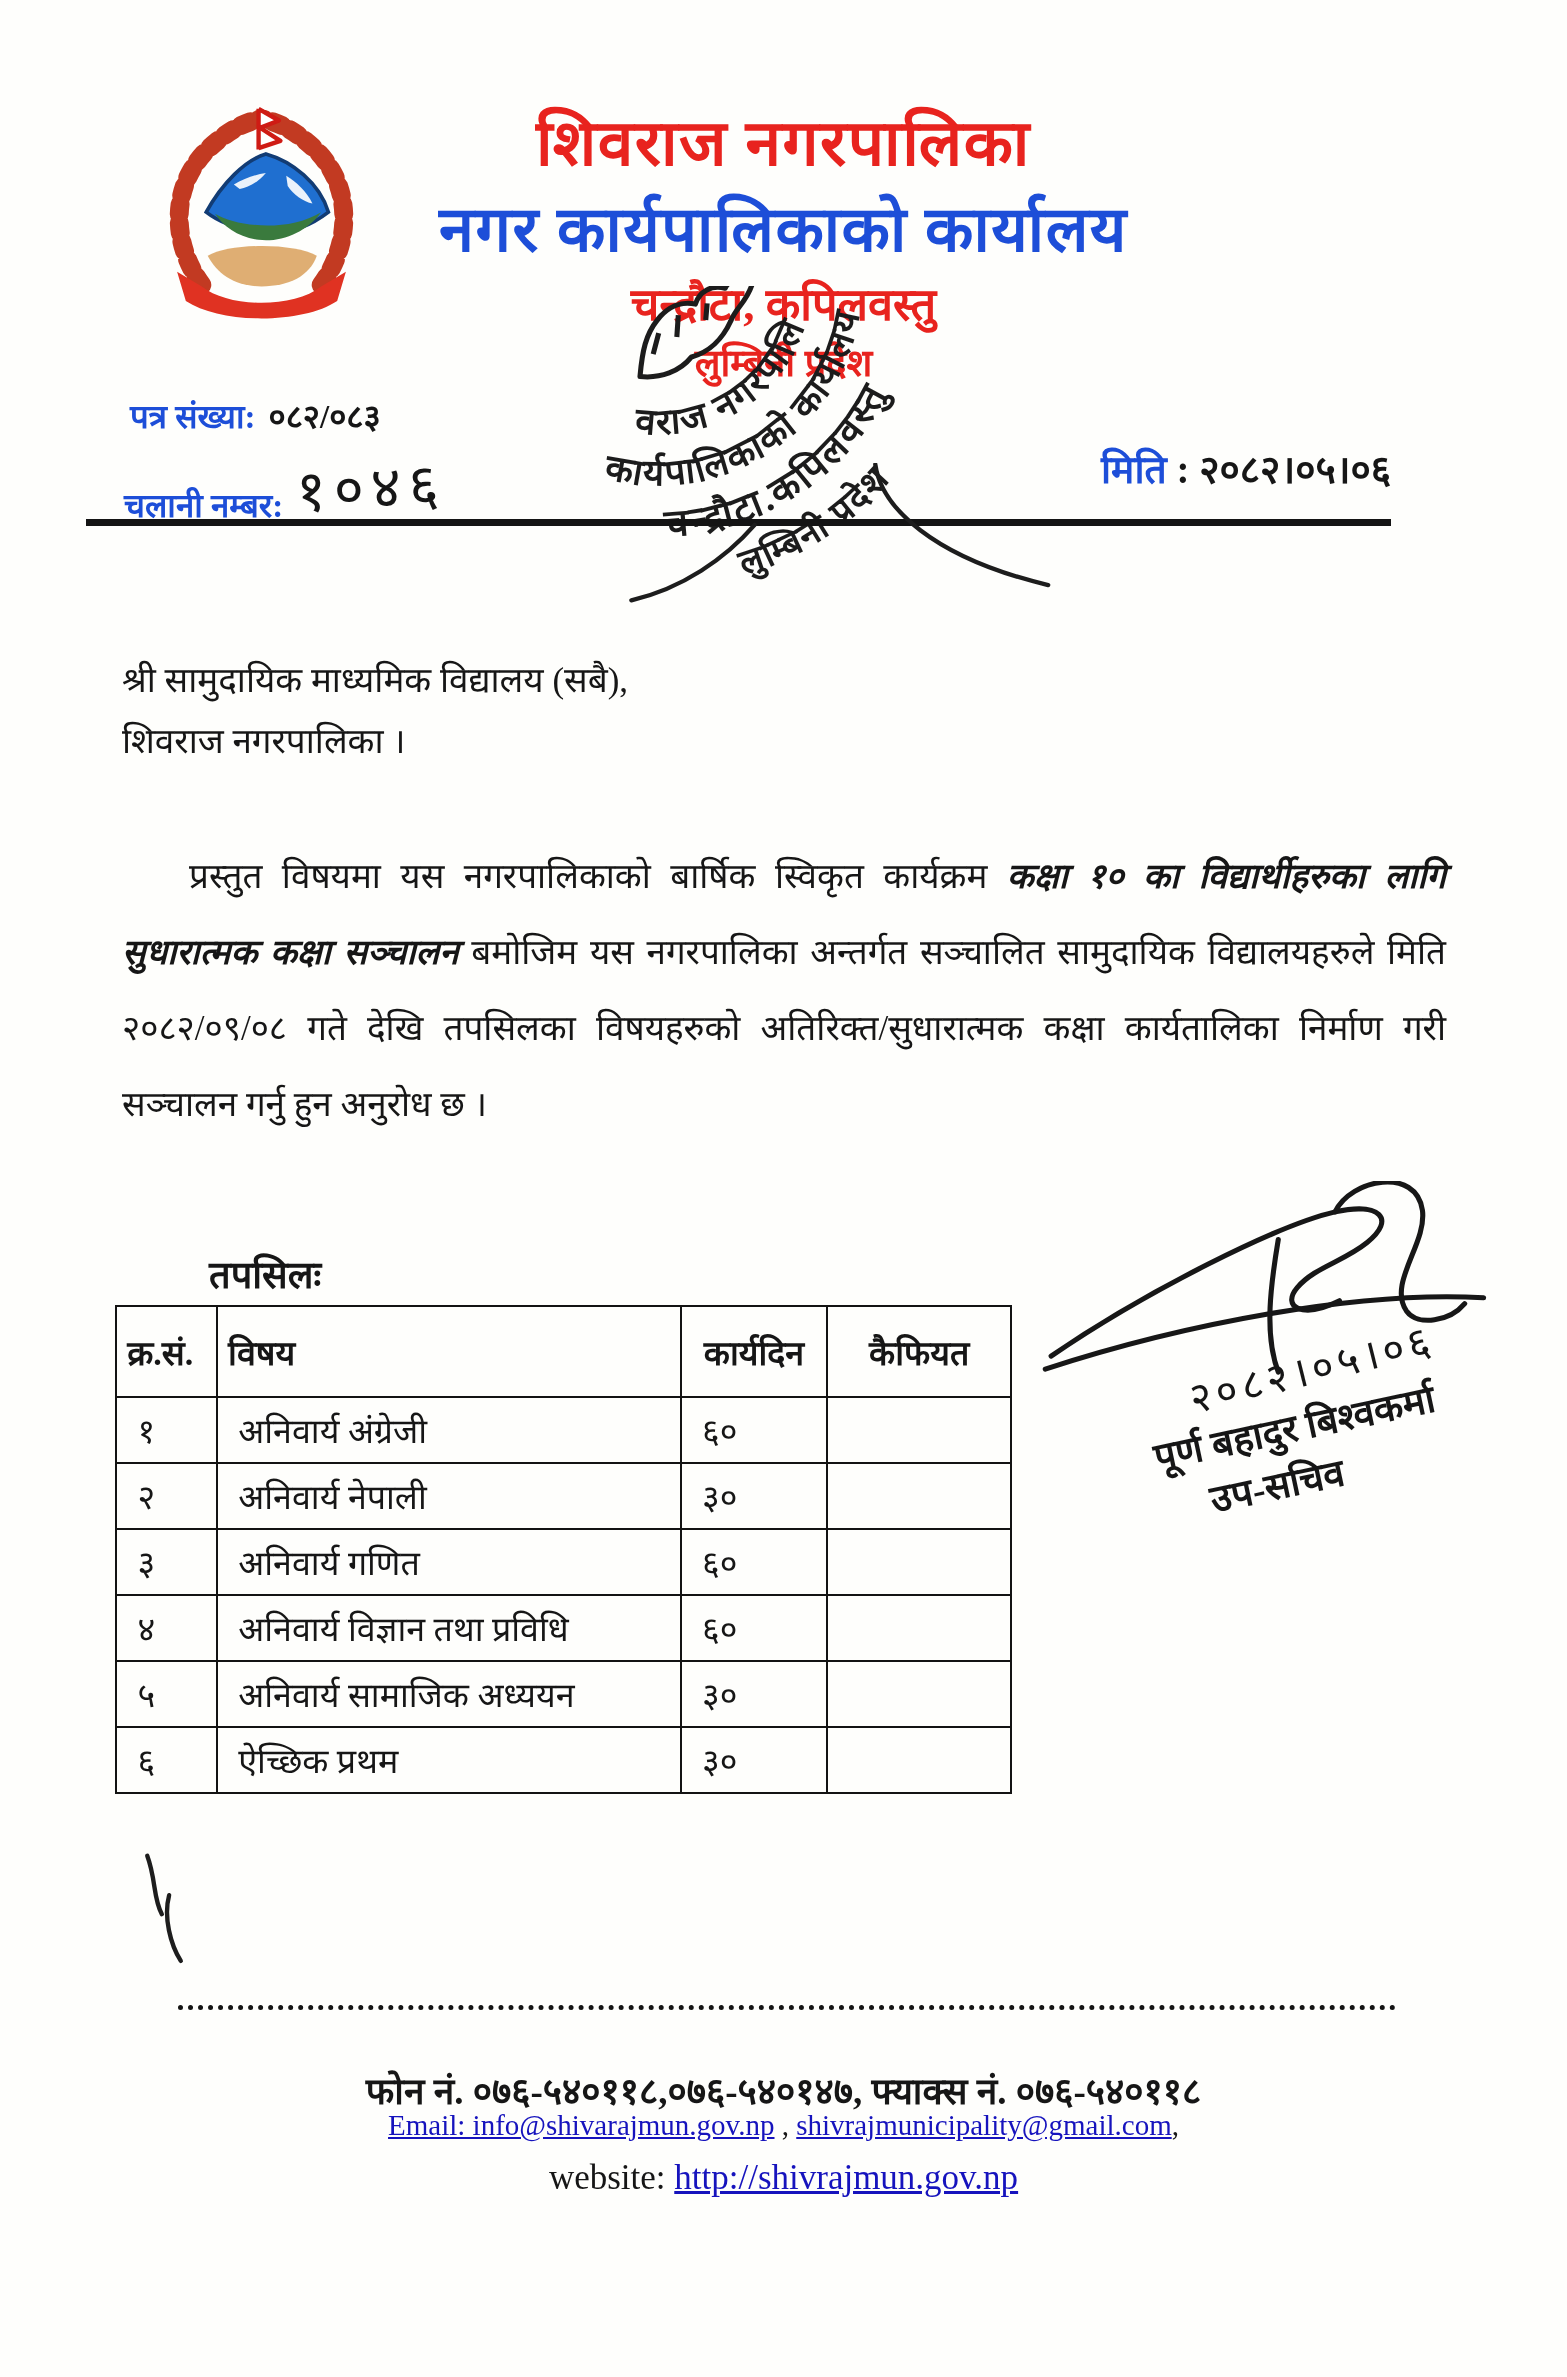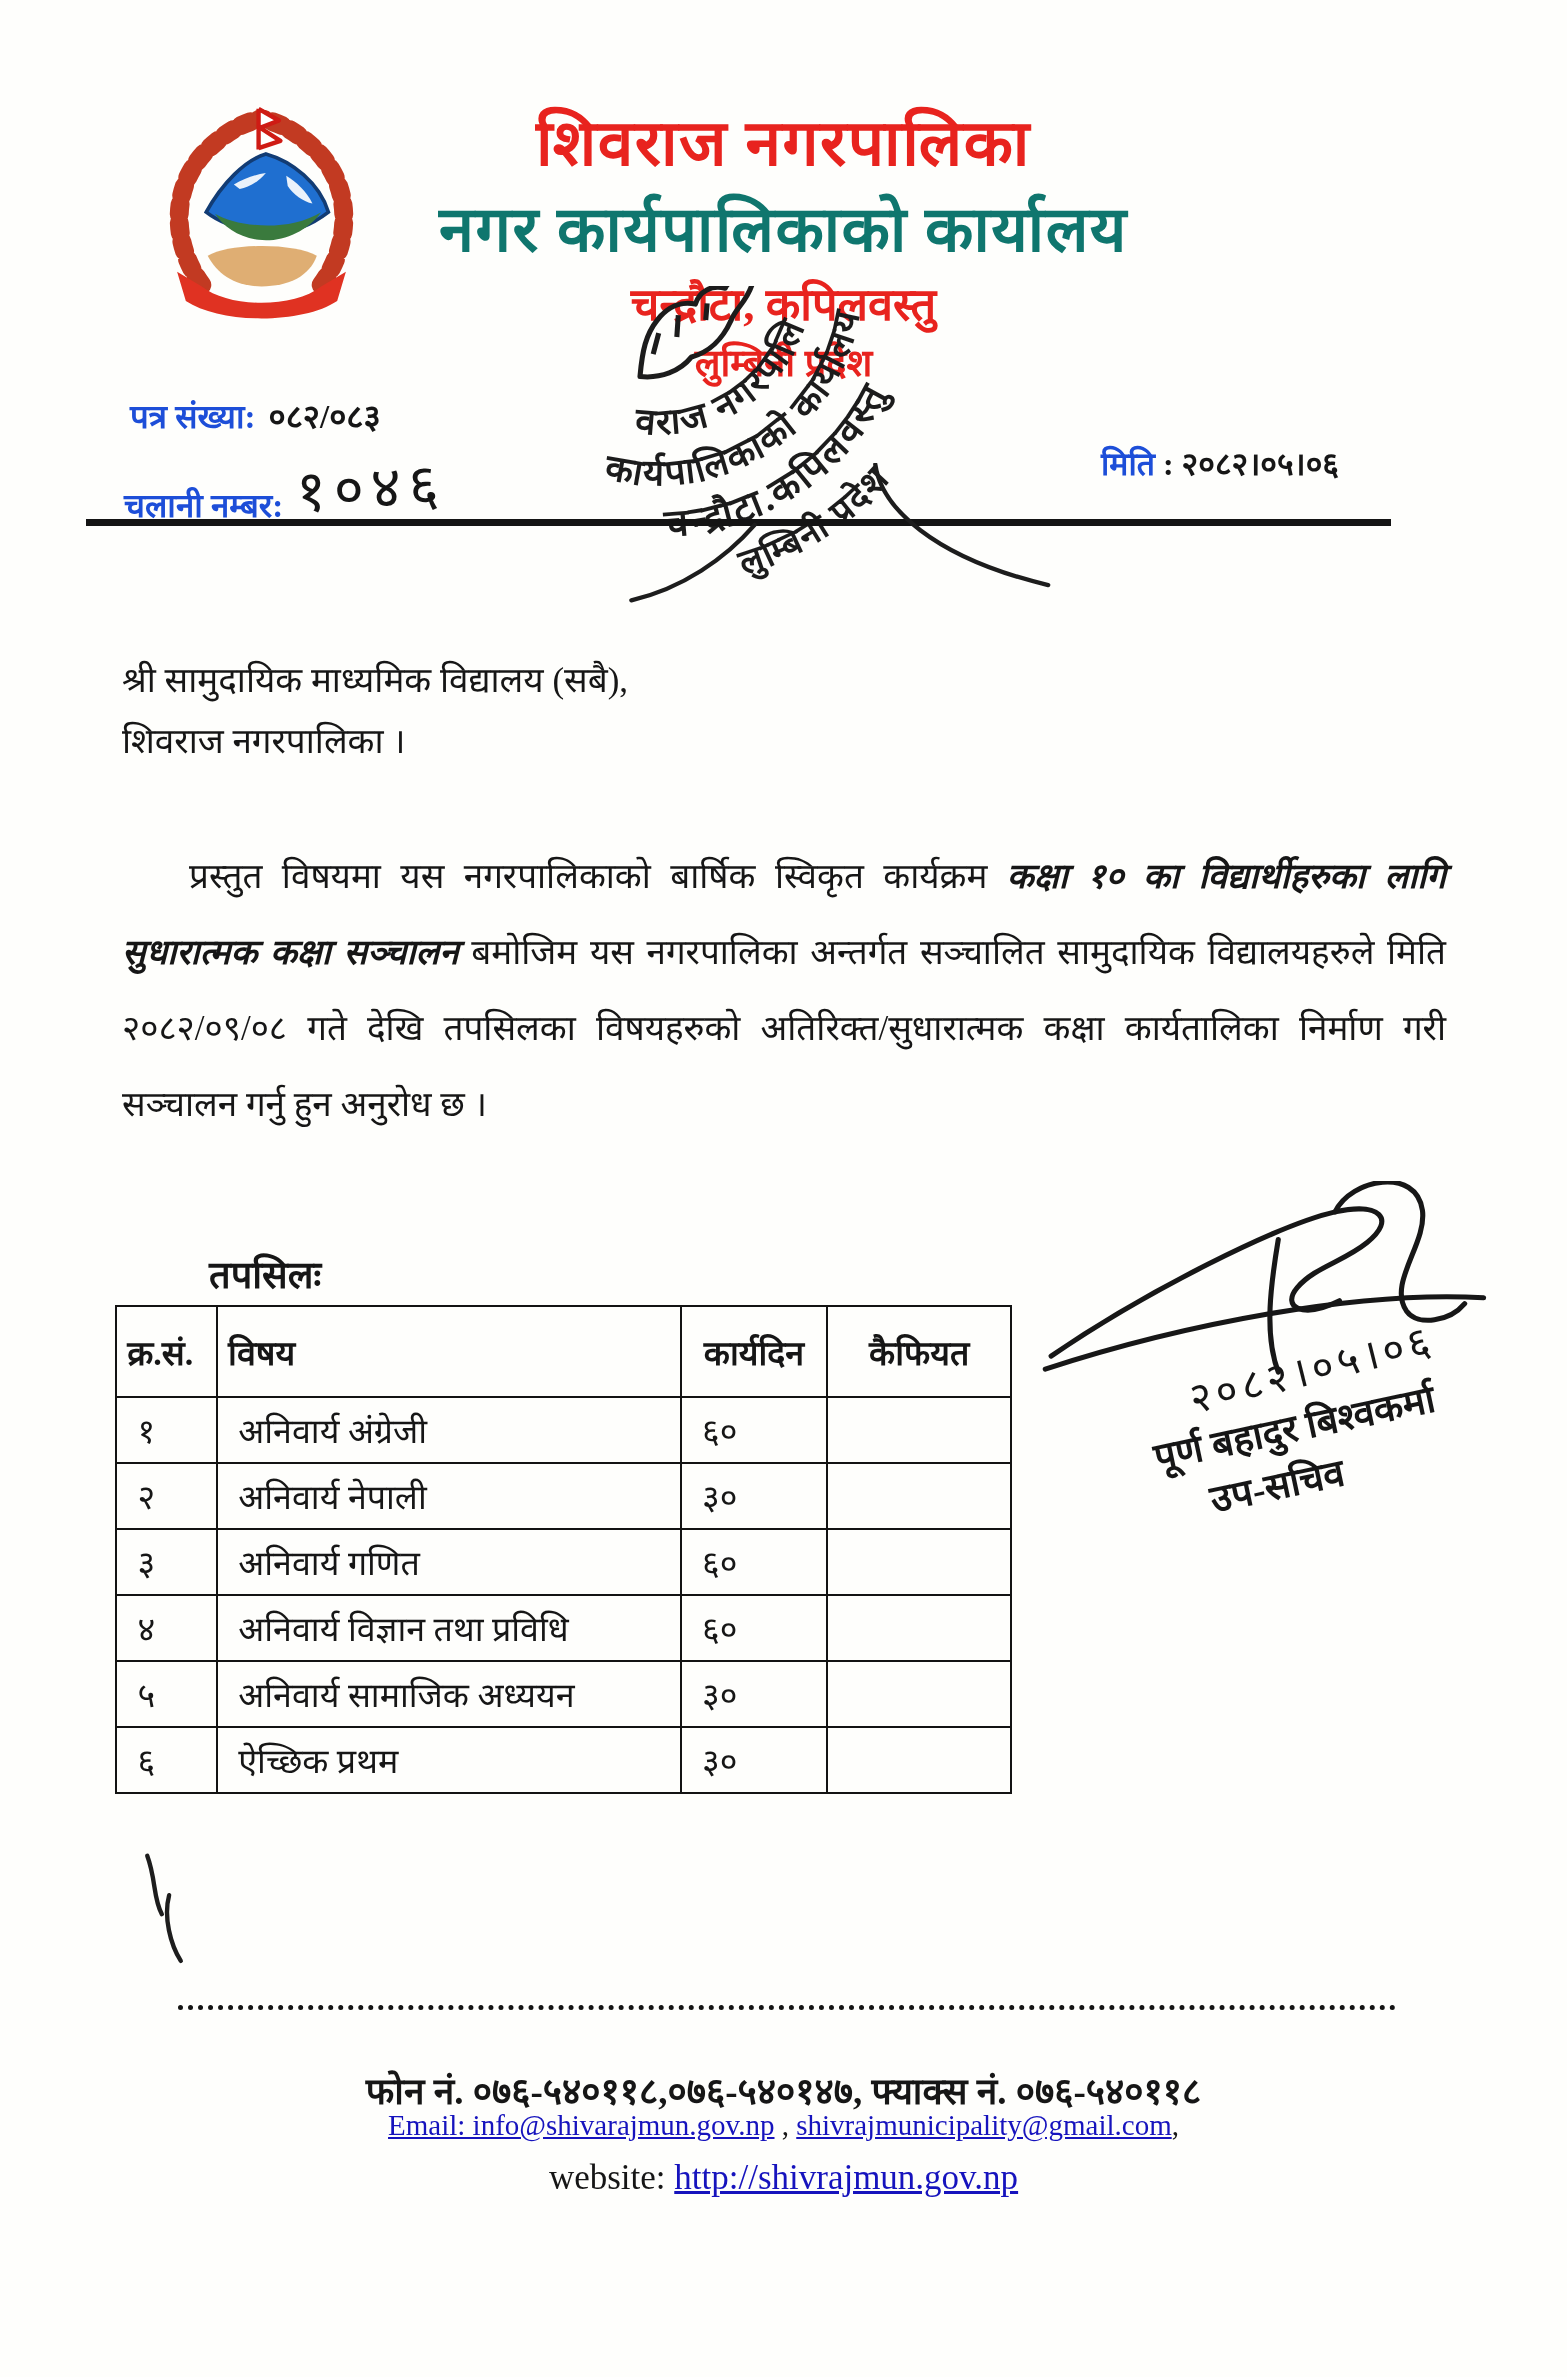--- a/index.html
+++ b/index.html
@@ -9,35 +9,35 @@
     background:#fefefc; overflow:hidden;
     font-family:"Liberation Serif","DejaVu Serif",serif;
     color:#161616;
     text-decoration:underline;
   }
   .abs { position:absolute; }
   .center { left:0; right:0; text-align:center; }
 
   
   .org1 { top:97px; font-size:64px; font-weight:bold; color:#e8231e; letter-spacing:1.5px; }
-  .org2 { top:184px; font-size:63px; font-weight:bold; color:#0f766e; letter-spacing:1.5px; }
+  .org2 { top:184px; font-size:63px; font-weight:bold; color:#1d4ed8; letter-spacing:1.5px; }
   .org3 { top:272px; font-size:45px; font-weight:bold; color:#e8231e; }
   .org4 { top:335px; font-size:38px; font-weight:bold; color:#e8231e; }
 
   
   .meta-letter { left:130px; top:393px; font-size:33px; }
   .meta-chalani { left:124px; top:455px; font-size:33px; }
   .meta-label { color:#1d4ed8; font-weight:bold; }
   .meta-value { color:#161616; font-weight:bold; margin-left:13px; }
   .handwritten {
     display:inline-block; font-size:58px; font-weight:normal;
     transform:rotate(-3deg); letter-spacing:7.3px; position:relative; top:-8.7px;
     font-family:"DejaVu Serif",serif;
   }
-  .meta-date { left:1101px; top:441px; font-size:32px; font-weight:bold; }
+  .meta-date { left:1101px; top:441px; font-size:39px; font-weight:bold; }
 
   .rule { left:86px; top:519px; width:1305px; height:6.6px; background:#141414; }
 
   .subject { top:549px; font-size:36px; font-weight:bold; }
 
   .addr1 { left:122px; top:655px; font-size:35px; }
   .addr2 { left:122px; top:716px; font-size:35px; }
 
   .para {
     left:122px; top:839px; width:1324px;

